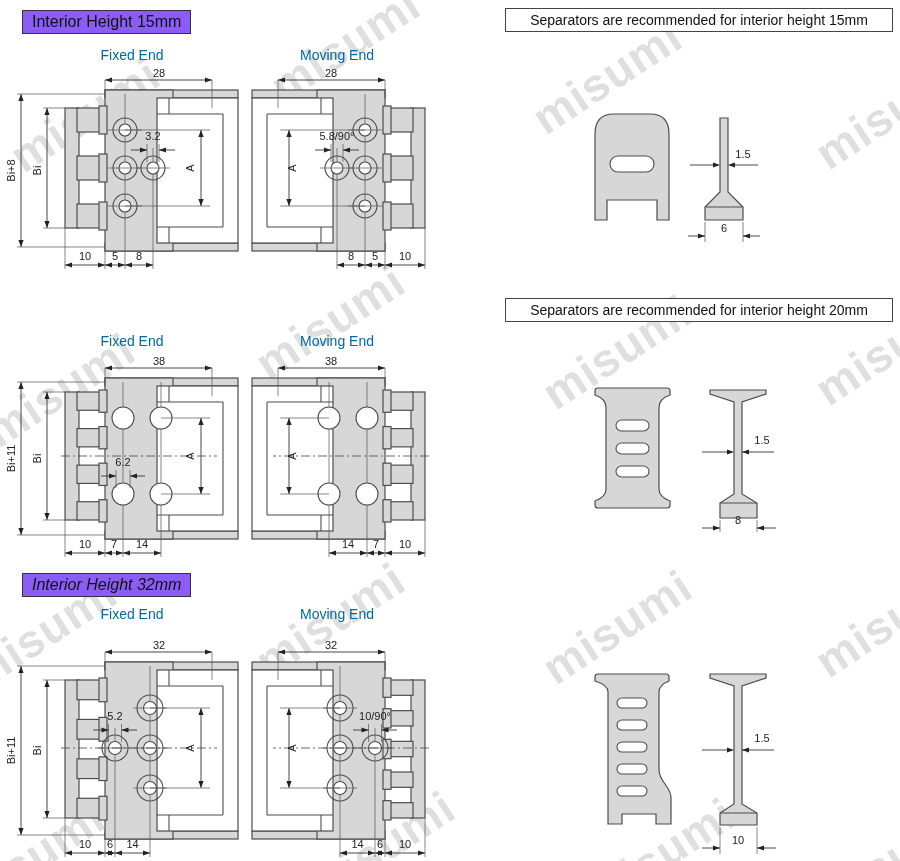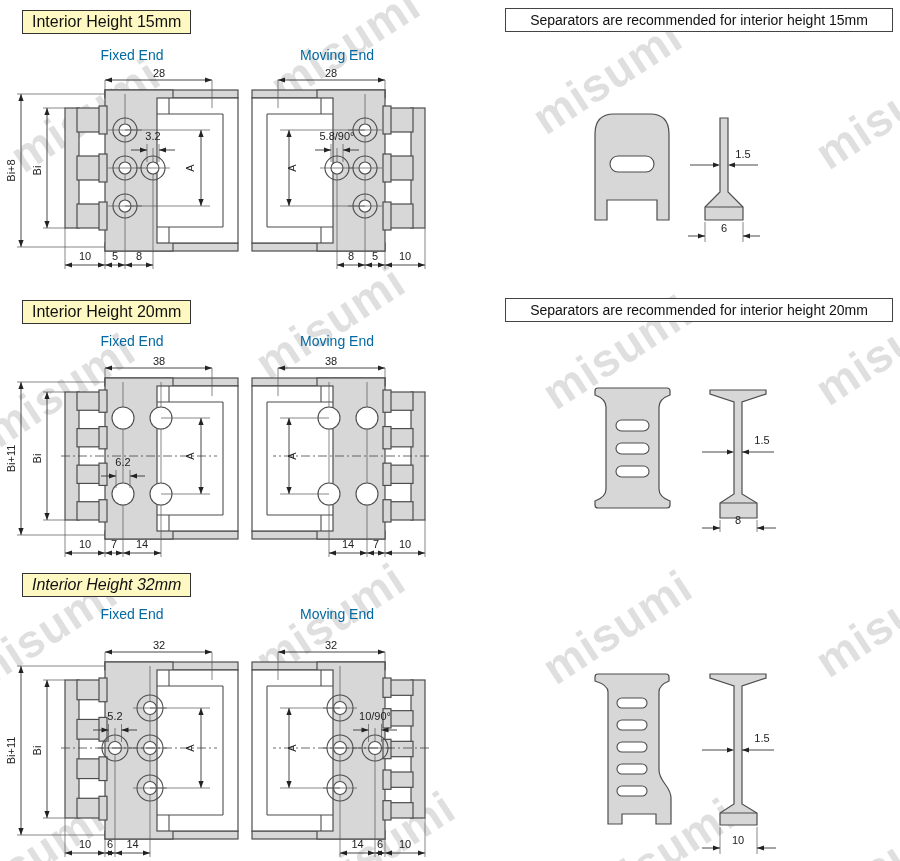--- a/index.html
+++ b/index.html
@@ -1,21 +1,21 @@
 <!DOCTYPE html>
 <html><head>
 <meta charset="utf-8">
 <style>
   html,body{margin:0;padding:0;background:#fff;}
   .page{position:relative;width:900px;height:861px;background:#fff;overflow:hidden;
         font-family:"Liberation Sans",sans-serif;}
   .wm{position:absolute;font-weight:bold;font-size:46px;letter-spacing:1px;
       color:#c5c5c5;opacity:.55;white-space:nowrap;
       transform:translate(-50%,-50%) rotate(-33deg);pointer-events:none;}
-  .title-box{position:absolute;border:1px solid #333;color:#111;background:#fef9c3;
+  .title-box{position:absolute;border:1px solid #333;color:#111;background:#8b5cf6;
       font-size:16px;padding:2px 9px;white-space:nowrap;z-index:3;}
   .note-box{position:absolute;border:1px solid #444;color:#111;background:#fff;
       font-size:14px;padding:3px 6px;width:374px;text-align:center;white-space:nowrap;z-index:3;}
   .end-label{position:absolute;font-size:14px;color:#0369a1;width:140px;text-align:center;z-index:3;}
   svg{position:absolute;overflow:visible;z-index:2;}
   .part{fill:#d7d7d7;stroke:#4d4d4d;stroke-width:1.2;}
   .bracket{fill:#ffffff;stroke:#4d4d4d;stroke-width:1.2;}
   .edge{stroke:#4d4d4d;stroke-width:1.1;fill:none;}
   .holeO{fill:none;stroke:#4d4d4d;stroke-width:1.1;}
   .holeI{fill:#fff;stroke:#4d4d4d;stroke-width:1.1;}
@@ -205,21 +205,20 @@
     <text x="57" y="52" text-anchor="middle">1.5</text>
     <line class="thin" x1="19" y1="116" x2="19" y2="136"></line>
       <line class="thin" x1="57" y1="116" x2="57" y2="136"></line>
     <line class="dim" x1="2" y1="130" x2="19" y2="130"></line>
       <polygon fill="#222" points="19,130 12,127.5 12,132.5"></polygon>
     <line class="dim" x1="57" y1="130" x2="74" y2="130"></line>
       <polygon fill="#222" points="57,130 64,127.5 64,132.5"></polygon>
     <text x="38" y="126" text-anchor="middle">6</text>
   </svg>
 
-  <div class="title-box" style="left:22px;top:300px;">Interior Height 20mm</div>
   <div class="note-box" style="left:505px;top:298px;">Separators are recommended for interior height 20mm</div>
   <div class="end-label" style="left:62px;top:333px;">Fixed End</div>
   <div class="end-label" style="left:267px;top:333px;">Moving End</div>
   <svg id="br-1-f" style="left:5px;top:356px;" width="235" height="205" viewBox="0 0 235 205">
       <rect x="100" y="22" width="133" height="8" class="part"></rect>
       <rect x="100" y="175" width="133" height="8" class="part"></rect>
       <rect x="100" y="22" width="68" height="161" class="part"></rect>
       <rect x="60" y="36" width="14" height="128" class="part"></rect>
       <rect x="72" y="36" width="24" height="18.285714285714285" class="part"></rect>
       <rect x="94" y="34" width="8" height="22.285714285714285" class="part"></rect>

